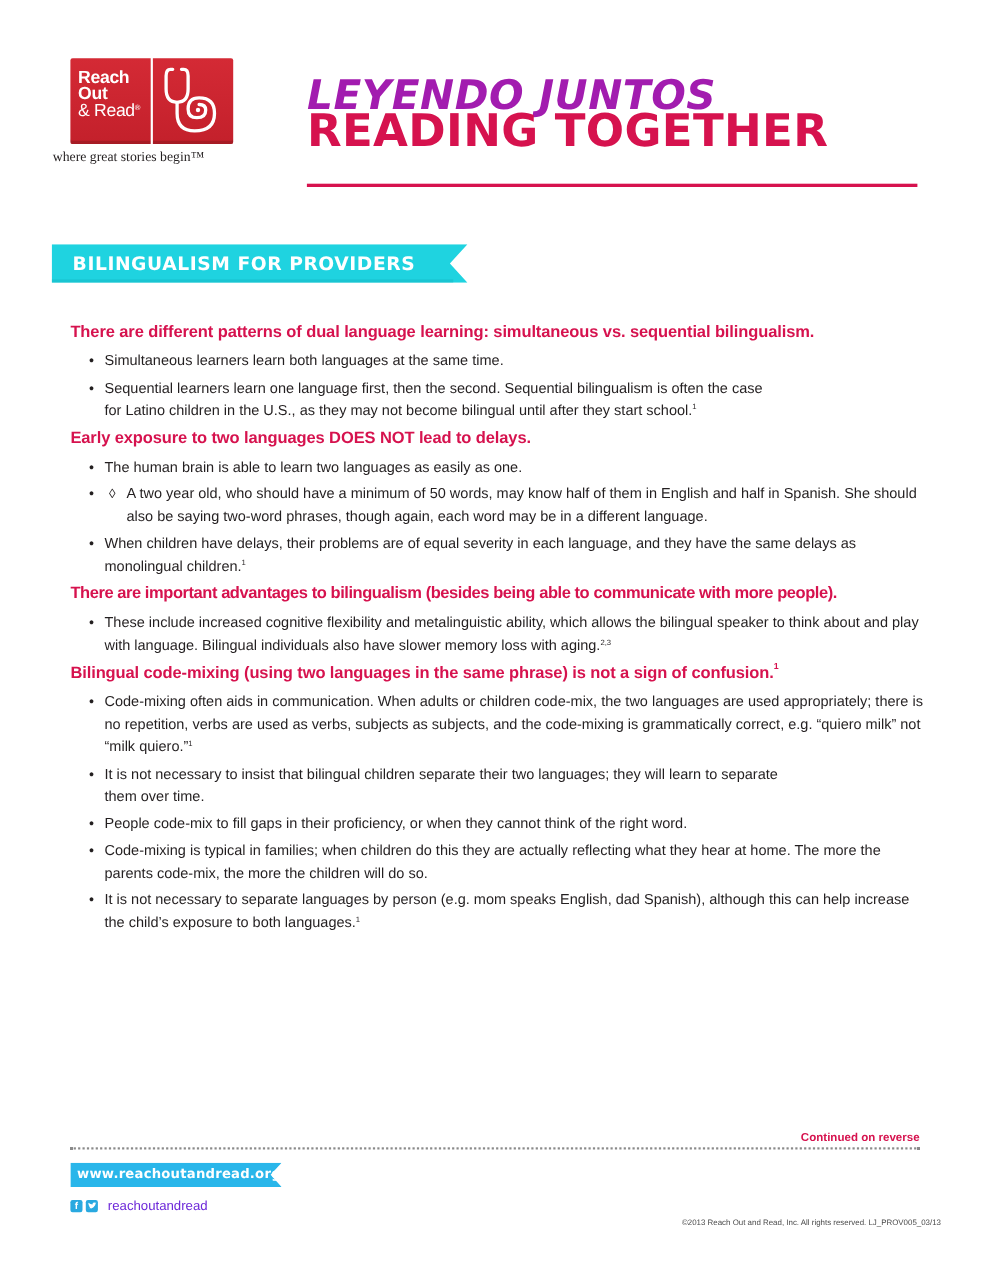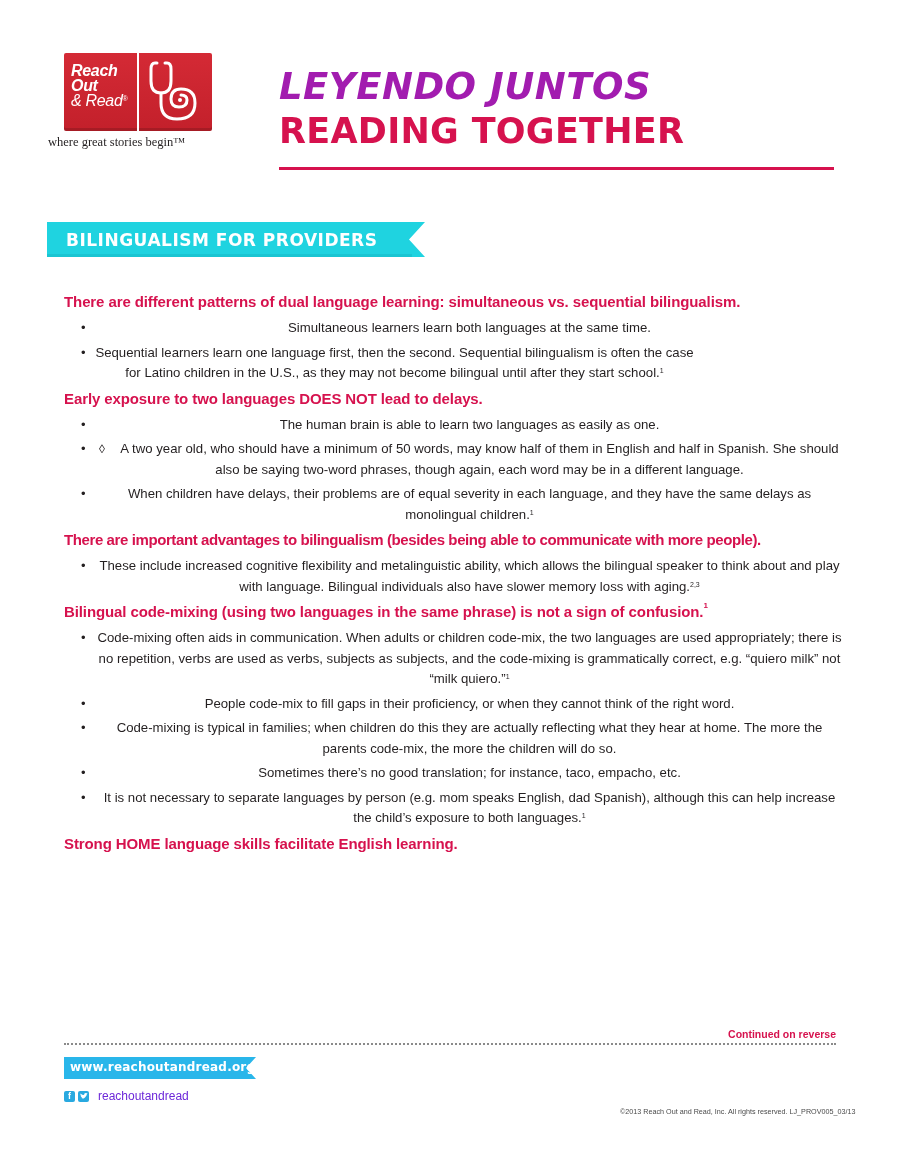--- a/index.html
+++ b/index.html
@@ -1,51 +1,51 @@
 <!DOCTYPE html>
 <html><head>
 <meta charset="utf-8">
 <style>
   html, body { margin: 0; padding: 0; background: #ffffff; }
   body { width: 900px; height: 1157px; position: relative; overflow: hidden;
          font-family: "Liberation Sans", sans-serif; color: #231f20; }
 
   
   .logo { position: absolute; left: 64px; top: 53px; width: 148px; height: 78px; }
-  .logo-book { position: absolute; left: 0; top: 0; width: 148px; height: 78px; display: flex; font-style: italic; }
+  .logo-book { position: absolute; left: 0; top: 0; width: 148px; height: 78px; display: flex; }
   .logo-page { width: 73px; height: 78px; background: linear-gradient(180deg, #d42a35 0%, #c3202b 100%);
                box-shadow: inset 0 -3px 0 rgba(0,0,0,0.15); position: relative; }
   .logo-page.left { border-radius: 2px 0 0 2px; }
   .logo-page.right { margin-left: 2px; border-radius: 0 2px 2px 0; }
   .logo-text { position: absolute; left: 7px; top: 10px; color: #fff; font-weight: bold;
                font-size: 16px; line-height: 15px; letter-spacing: -0.3px; }
   .logo-text .read { font-weight: normal; }
   .logo-icon { position: absolute; left: 10px; top: 6px; }
   .tagline { position: absolute; left: 48px; top: 135px; font-family: "Liberation Serif", serif;
              font-size: 12.5px; color: #231f20; white-space: nowrap; }
 
   
   .title-es { position: absolute; left: 279px; top: 68px; font-size: 37px; font-weight: 900;
               color: #a21caf; letter-spacing: 0.5px; font-family: "DejaVu Sans", sans-serif; line-height: 1; font-style: italic; }
-  .title-en { position: absolute; left: 279px; top: 114px; font-size: 35px; font-weight: 900;
+  .title-en { position: absolute; left: 279px; top: 99px; font-size: 41px; font-weight: 900;
               color: #d6124e; letter-spacing: 0.3px; font-family: "DejaVu Sans", sans-serif; line-height: 1; }
   .title-rule { position: absolute; left: 279px; top: 167px; width: 555px; height: 3px; background: #d6124e; }
 
   
   .banner { position: absolute; left: 47px; top: 222px; width: 378px; height: 35px; }
   .banner svg { position: absolute; left: 0; top: 0; }
   .banner-label { position: absolute; left: 19px; top: 8px; color: #fff; font-size: 17px; font-weight: bold;
                   letter-spacing: 0.5px; white-space: nowrap; font-family: "DejaVu Sans", sans-serif; }
 
   
   .content { position: absolute; left: 64px; top: 293px; width: 780px; }
   .heading { color: #d6124e; font-weight: bold; font-size: 15px; margin: 0 0 8px 0;
              font-family: "Liberation Sans", sans-serif; letter-spacing: -0.1px; white-space: nowrap; }
   .section { margin-bottom: 6px; }
-  ul.bullets { list-style: none; margin: 0; padding: 0 0 0 10px; text-align: center; }
+  ul.bullets { list-style: none; margin: 0; padding: 0 0 0 10px; }
   ul.bullets > li { position: relative; padding-left: 21px; font-size: 13.2px; line-height: 20.5px;
                     margin-bottom: 4px; color: #231f20; }
   ul.bullets > li::before { content: "\2022"; position: absolute; left: 7px; top: 0; font-size: 13px; }
   ul.sub { list-style: none; margin: 2px 0 0 0; padding: 0; }
   ul.sub > li { position: relative; padding-left: 20px; font-size: 13.2px; line-height: 20.5px; }
   ul.sub > li::before { content: "\25CA"; position: absolute; left: 4px; top: 0; font-size: 12px; }
   sup { font-size: 7px; vertical-align: top; position: relative; top: -2px; }
   .heading sup { font-size: 8px; }
 
   
@@ -126,29 +126,28 @@
     <div class="heading" style="letter-spacing:-0.4px;"><span>There are important advantages to bilingualism (besides being able to communicate with more people).</span></div>
     <ul class="bullets">
       <li><span>These include increased cognitive flexibility and metalinguistic ability, which allows the bilingual speaker to think about and play with language. Bilingual individuals also have slower memory loss with aging.</span><sup>2,3</sup></li>
     </ul>
   </div>
 
   <div class="section">
     <div class="heading"><span>Bilingual code-mixing (using two languages in the same phrase) is not a sign of confusion.</span><sup>1</sup></div>
     <ul class="bullets">
       <li><span>Code-mixing often aids in communication. When adults or children code-mix, the two languages are used appropriately; there is no repetition, verbs are used as verbs, subjects as subjects, and the code-mixing is grammatically correct, e.g. “quiero milk” not “milk quiero.”</span><sup>1</sup></li>
+      <li style="padding-right:130px;"><span>It is not necessary to insist that bilingual children separate their two languages; they will learn to separate them over time.</span></li>
       <li><span>People code-mix to fill gaps in their proficiency, or when they cannot think of the right word.</span></li>
       <li><span>Code-mixing is typical in families; when children do this they are actually reflecting what they hear at home. The more the parents code-mix, the more the children will do so.</span></li>
-      <li><span>Sometimes there’s no good translation; for instance, taco, empacho, etc.</span></li>
       <li><span>It is not necessary to separate languages by person (e.g. mom speaks English, dad Spanish), although this can help increase the child’s exposure to both languages.</span><sup>1</sup></li>
     </ul>
   </div>
 
   <div class="section">
-    <div class="heading"><span>Strong HOME language skills facilitate English learning.</span></div>
   </div>
 </div>
 
 <div class="continued">Continued on reverse</div>
 <div class="dotted-rule"></div>
 
 <div class="url-banner">
   <svg width="192" height="22" viewBox="0 0 192 22">
     <polygon points="0,0 192,0 182,11 192,22 0,22" fill="#29b6ea"></polygon>
   </svg>

